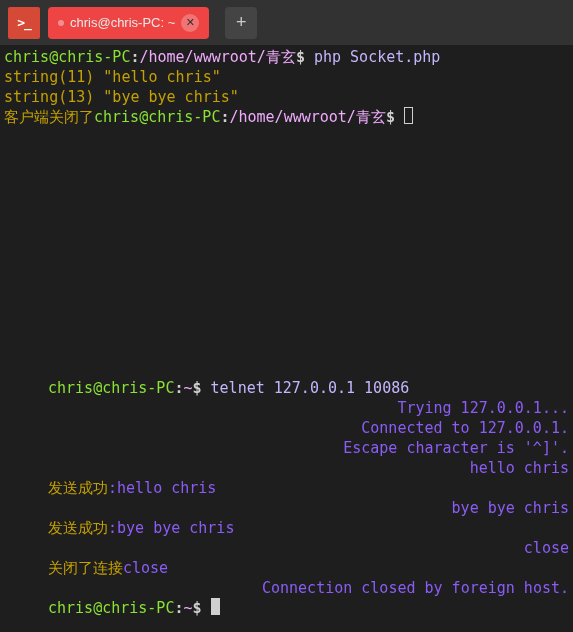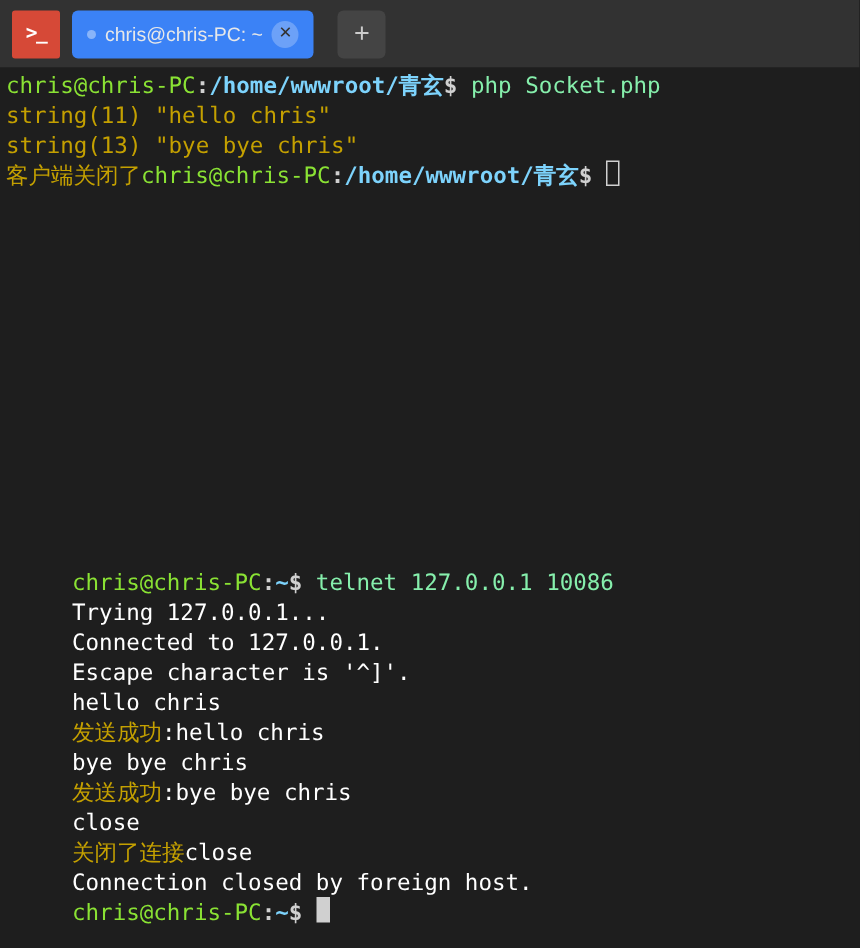--- a/index.html
+++ b/index.html
@@ -2,38 +2,38 @@
 <html><head>
   <meta charset="utf-8">
   <style>
     * { margin: 0; padding: 0; box-sizing: border-box; }
     body { width: 573px; height: 632px; background: #1e1e1e; font-family: "DejaVu Sans Mono", "Liberation Mono", monospace; font-size: 15px; overflow: hidden; }
     
     
     .title-bar { height: 45px; background: #323232; display: flex; align-items: center; padding: 0 8px; gap: 8px; }
     .app-icon { width: 32px; height: 32px; background: #d64937; display: flex; align-items: center; justify-content: center; border-radius: 2px; }
     .app-icon span { color: #fff; font-size: 13px; font-weight: bold; letter-spacing: -1px; }
-    .tab { background: #3b82f6; height: 32px; display: flex; align-items: center; padding: 0 10px; border-radius: 4px; gap: 6px; }
+    .tab { background: #ef4444; height: 32px; display: flex; align-items: center; padding: 0 10px; border-radius: 4px; gap: 6px; }
     .tab-circle { width: 6px; height: 6px; border-radius: 50%; background: rgba(255,255,255,0.4); }
     .tab-title { color: #e8e8e8; font-family: sans-serif; font-size: 13px; }
     .tab-close { width: 18px; height: 18px; border-radius: 50%; background: rgba(255,255,255,0.25); color: #333; display: flex; align-items: center; justify-content: center; font-size: 11px; line-height: 1; font-family: sans-serif; }
     .new-tab-btn { width: 32px; height: 32px; background: #444; border-radius: 4px; display: flex; align-items: center; justify-content: center; color: #ccc; font-size: 18px; margin-left: 8px; font-family: sans-serif; }
     
     
     .pane { background: #1e1e1e; padding: 2px 4px; line-height: 20px; color: #d0d0d0; white-space: pre; }
     .pane-top { height: 325px; }
     .pane-bottom { height: 262px; padding-top: 8px; margin-left: 44px; }
     
     .user { color: #8ae234; font-weight: normal; }
-    .path { color: #7dd3fc; font-weight: bold; }
+    .path { color: #f0abfc; font-weight: normal; }
     .colon { color: #d0d0d0; font-weight: bold; }
     .dollar { color: #d0d0d0; font-weight: bold; }
-    .cmd { color: #86efac; }
+    .cmd { color: #c4b5fd; }
     .out-y { color: #c4a000; }
-    .out-w { color: #ffffff; }
+    .out-w { color: #8b5cf6; text-align: right; }
     
     .cursor { display: inline-block; width: 9px; height: 17px; background: #d0d0d0; vertical-align: -2px; }
     .cursor-outline { display: inline-block; width: 9px; height: 17px; border: 1px solid #d0d0d0; vertical-align: -2px; box-sizing: border-box; }
     
     .line { display: block; }
   </style>
 </head>
 <body>
 
 <div class="title-bar">

